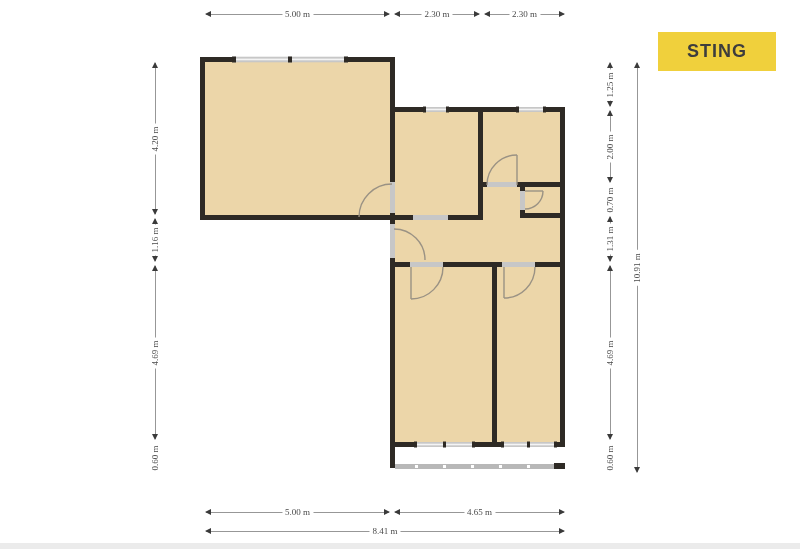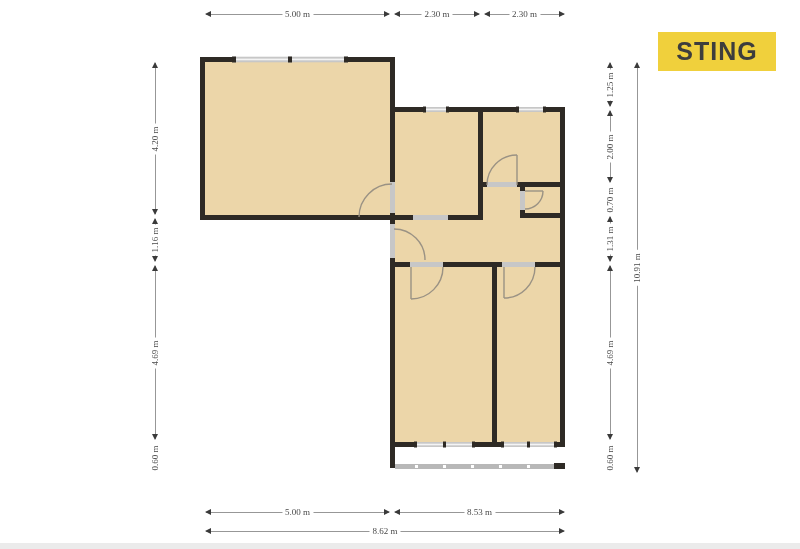--- a/index.html
+++ b/index.html
@@ -36,21 +36,21 @@
     color:var(--dimtext);white-space:nowrap;
   }
   .dim-v .lb{transform:translate(-50%,-50%) rotate(-90deg);}
 
   
   .logo{
     position:absolute;left:658px;top:32px;width:118px;height:39px;
     background:var(--logobg);display:flex;align-items:center;justify-content:center;
   }
   .logo span{
-    color:var(--logofg);font-size:25px;font-weight:bold;letter-spacing:1px;
+    color:var(--logofg);font-size:18px;font-weight:bold;letter-spacing:1px;
   }
   .bottom-strip{
     position:absolute;left:0;bottom:0;width:800px;height:6px;
     background:#e6e6e6;opacity:.8;
   }
 </style>
 </head>
 <body style="--floor: #ecd6a9; --wall: #2e2a25; --opening: #c7c7c7; --winline: #f4f4f4; --arc: #9a9284; --rail: #b8b8b8; --dimline: #979797; --dimarrow: #3a3a3a; --dimtext: #4a4a4a; --logobg: #f0d03c; --logofg: #3d3d3d;">
 
 <svg width="800" height="549" viewBox="0 0 800 549">
@@ -170,27 +170,27 @@
     <div class="dim dim-h" style="left: 205px; top: 504px; width: 185px;">
       <i class="ln"></i>
       <i class="ar al"></i>
       <i class="ar ar2"></i>
       <span class="lb">5.00 m</span>
     </div>
     <div class="dim dim-h" style="left: 394px; top: 504px; width: 171px;">
       <i class="ln"></i>
       <i class="ar al"></i>
       <i class="ar ar2"></i>
-      <span class="lb">8.53 m</span>
+      <span class="lb">4.65 m</span>
     </div>
     <div class="dim dim-h" style="left: 205px; top: 523px; width: 360px;">
       <i class="ln"></i>
       <i class="ar al"></i>
       <i class="ar ar2"></i>
-      <span class="lb">8.62 m</span>
+      <span class="lb">8.41 m</span>
     </div>
     <div class="dim dim-v" style="left: 147px; top: 62px; height: 153px;">
       <i class="ln"></i>
       <i class="ar au"></i>
       <i class="ar ad"></i>
       <span class="lb">4.20 m</span>
     </div>
     <div class="dim dim-v" style="left: 147px; top: 218px; height: 44px;">
       <i class="ln"></i>
       <i class="ar au"></i>

